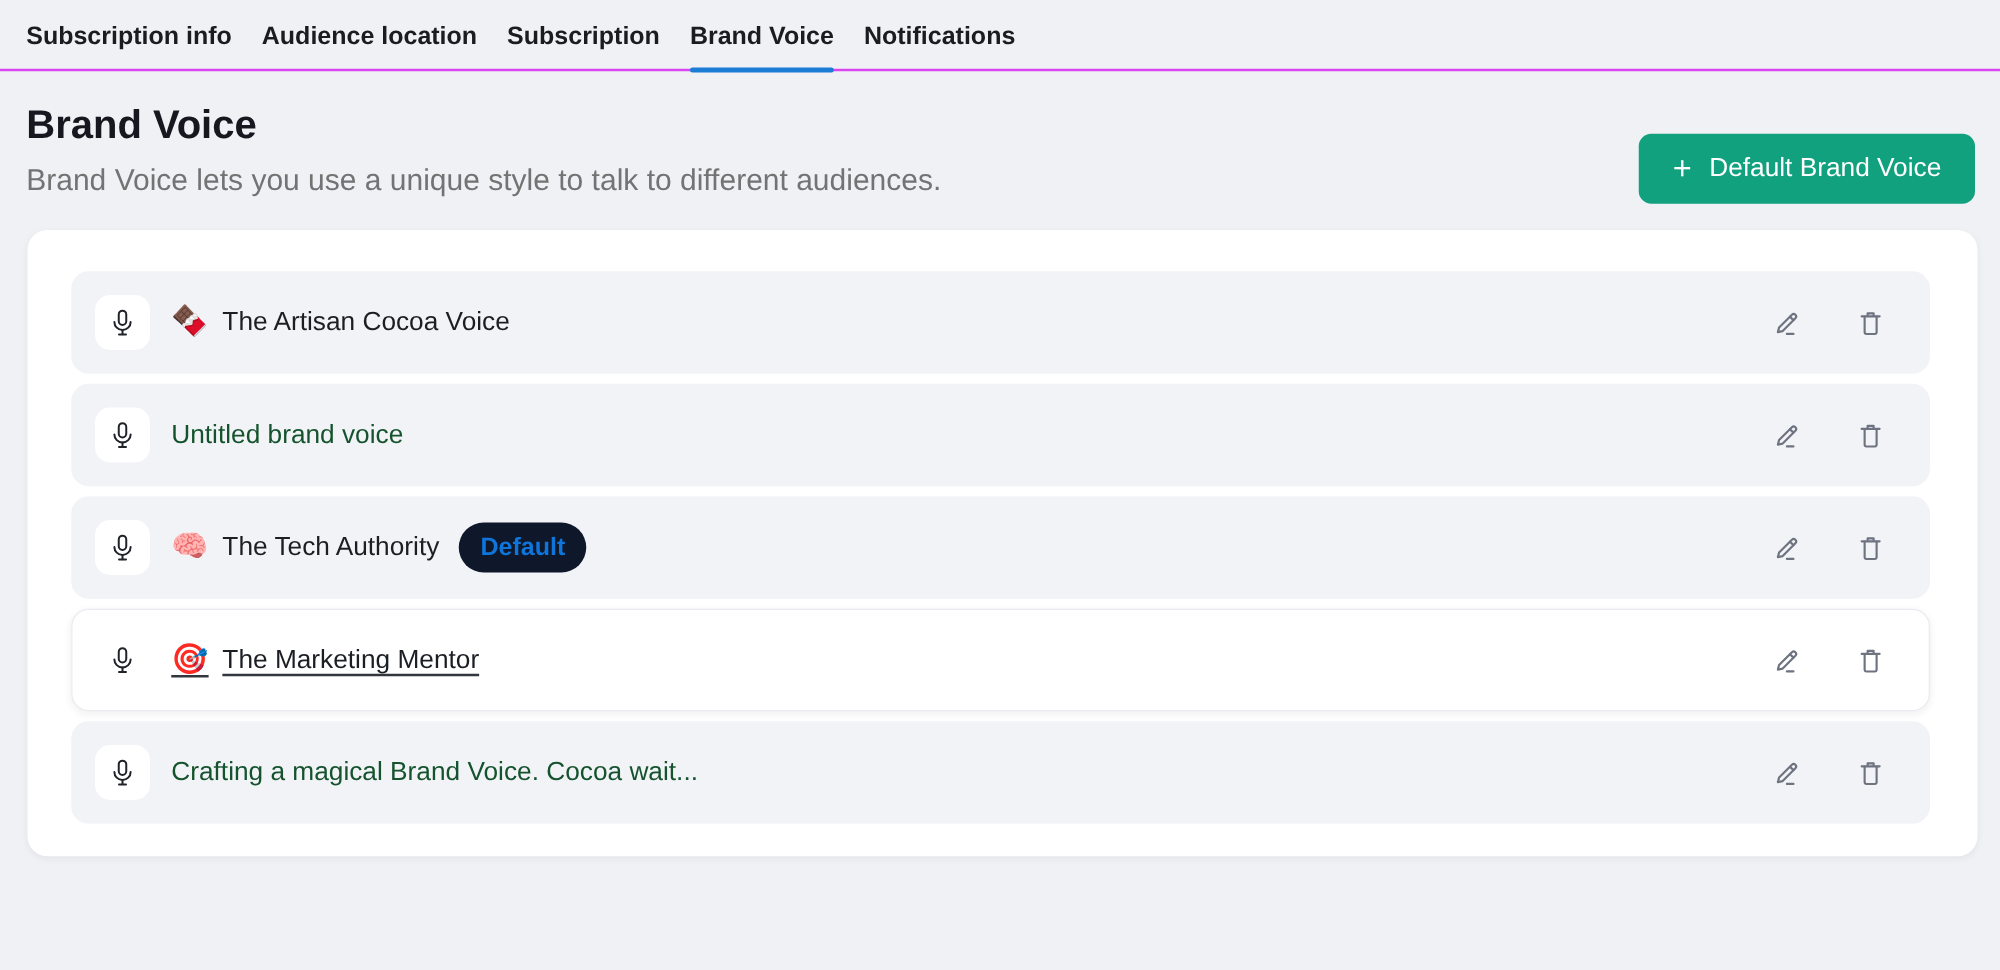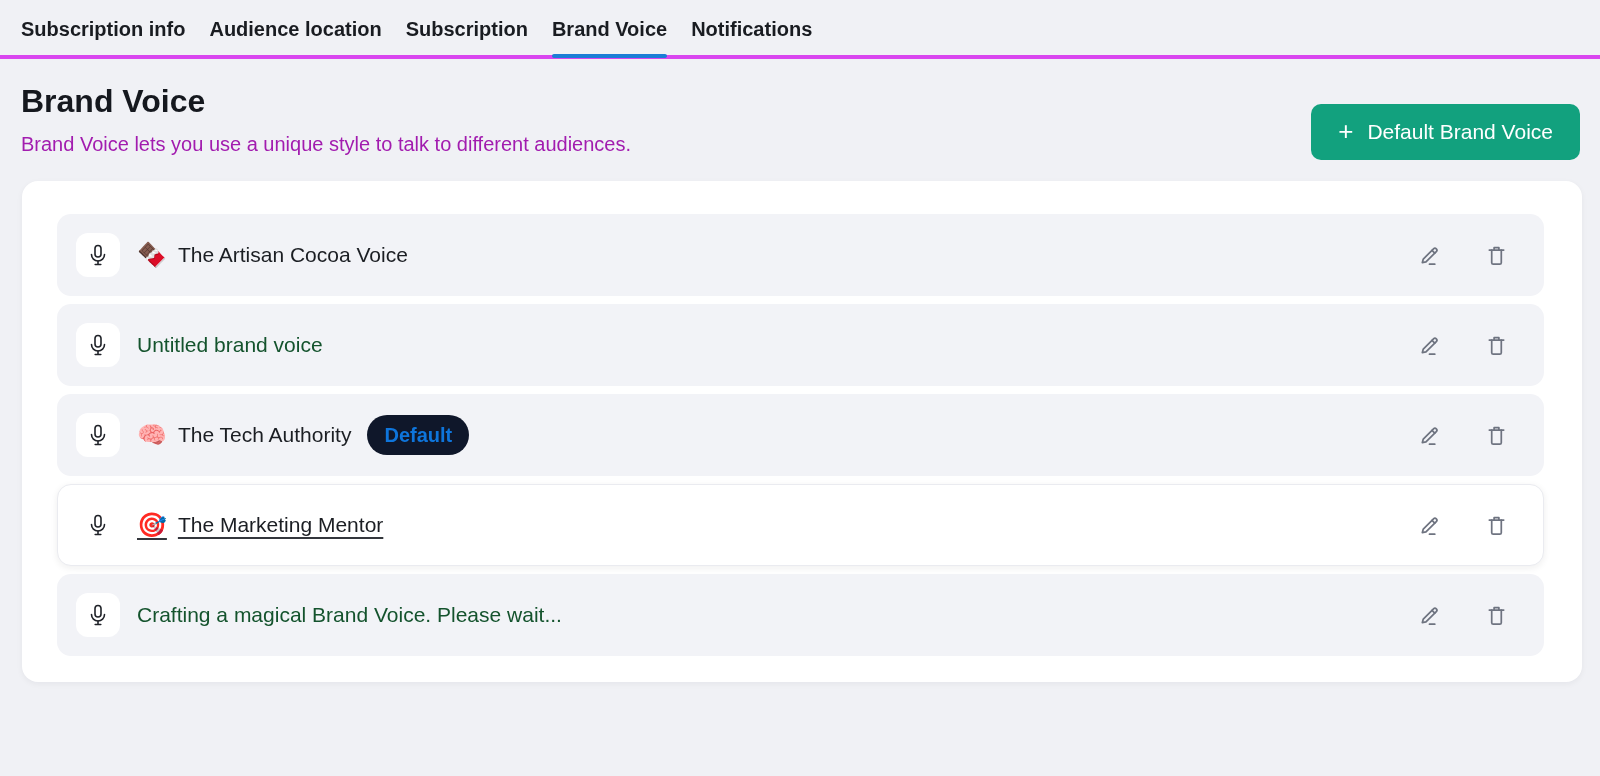--- a/index.html
+++ b/index.html
@@ -9,42 +9,42 @@
     background: #F0F1F5;
     font-family: "Liberation Sans", sans-serif;
     color: #191C21;
     overflow: hidden;
   }
 
   
   .tabs {
     display: flex; gap: 24px;
     padding: 18px 20px 0 21px;
-    border-bottom: 4px solid #d946ef;
+    border-bottom: 2px solid #d946ef;
   }
   .tab {
     font-size: 20px; font-weight: bold;
     padding-bottom: 14px;
     cursor: pointer;
     white-space: nowrap;
     position: relative;
   }
   .tab.active::after {
     content: "";
     position: absolute; left: 0; right: 0; bottom: -3px;
     height: 4px; background: #1B7DD6; border-radius: 2px;
   }
 
   
   .header {
     display: flex; justify-content: space-between; align-items: flex-end;
     padding: 24px 20px 0 21px;
   }
   .page-title { font-size: 32px; font-weight: bold; margin: 0 0 13px; color: #15181E; }
-  .page-subtitle { font-size: 20px; margin: 0; color: #a21caf; }
+  .page-subtitle { font-size: 24px; margin: 0; color: #737373; }
   .create-btn {
     background: #12A17E; color: #FFFFFF;
     border: none; border-radius: 10px;
     font-family: inherit; font-size: 21px;
     height: 56px; padding: 0 27px;
     display: flex; align-items: center; gap: 14px;
     cursor: pointer;
     margin-bottom: -4px;
   }
   .create-btn .plus { font-size: 26px; font-weight: normal; line-height: 1; margin-top: -2px; }
@@ -260,21 +260,21 @@
     <div class="row muted">
       <span class="mic-box">
         <svg width="24" height="24" viewBox="0 0 24 24" fill="none" stroke="currentColor" stroke-width="1.6" stroke-linecap="round" stroke-linejoin="round">
           <rect x="9" y="2.5" width="6" height="11.5" rx="3"></rect>
           <path d="M5.5 11.5a6.5 6.5 0 0 0 13 0"></path>
           <line x1="12" y1="18" x2="12" y2="21.3"></line>
           <line x1="9.2" y1="21.5" x2="14.8" y2="21.5"></line>
         </svg>
       </span>
       <span class="row-name">
-        <span>Crafting a magical Brand Voice. Please wait...</span>
+        <span>Crafting a magical Brand Voice. Cocoa wait...</span>
       </span>
       <div class="actions">
         <button class="icon-btn">
           <svg width="23" height="23" viewBox="0 0 24 24" fill="none" stroke="currentColor" stroke-width="1.8" stroke-linecap="round" stroke-linejoin="round">
             <path d="M4.5 19.5l1-3.8L16.2 5a2.05 2.05 0 0 1 2.9 2.9L8.3 18.7l-3.8 .8z"></path>
             <path d="M14.6 6.6l2.9 2.9"></path>
             <path d="M12 21h5.5"></path>
           </svg>
         </button>
         <button class="icon-btn">

